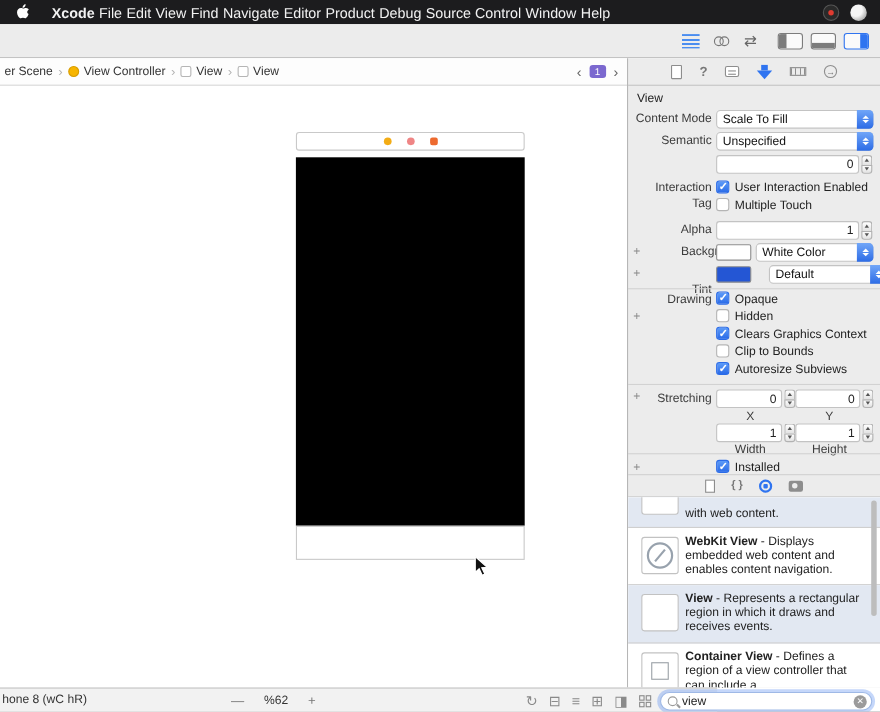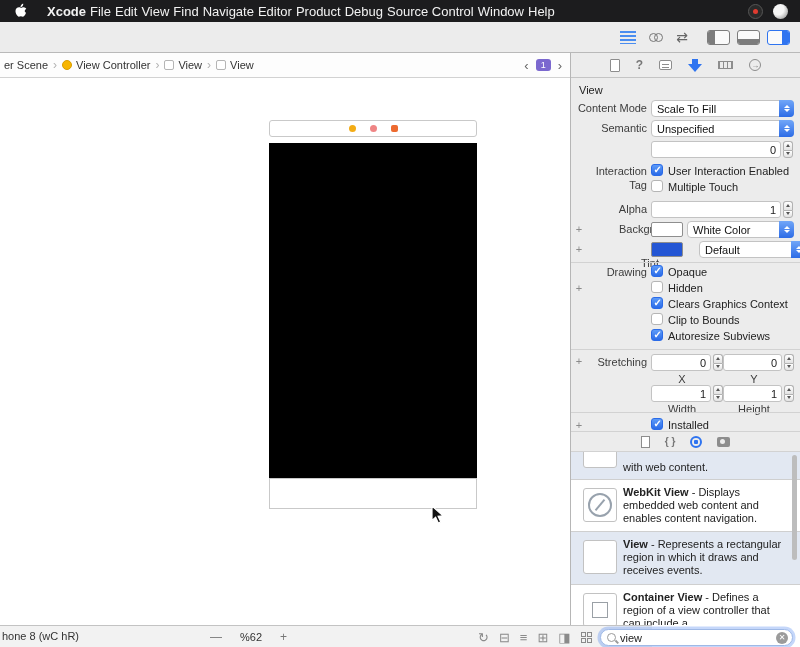--- a/index.html
+++ b/index.html
@@ -304,21 +304,21 @@
     <span class="swatch" style="top:169px; background:#ffffff;"></span>
     <span class="popup" style="left:116px; top:168px; width:107px;">
       <span>White Color</span>
       <span class="caps">
           <i></i>
           <b></b>
         </span>
     </span>
 
     <span class="plus" style="top:190px;">+</span>
-    <span class="ilabel" style="top:204px;margin-left:12px;">Tint</span>
+    <span class="ilabel" style="top:204px;">Tint</span>
     <span class="swatch" style="top:189px; background:#2456d4;"></span>
     <span class="popup" style="left:116px; top:188px; width:107px;margin-left:12px;">
       <span>Default</span>
       <span class="caps">
           <i></i>
           <b></b>
         </span>
     </span>
 
     <span class="hsep" style="top:209px;"></span>

